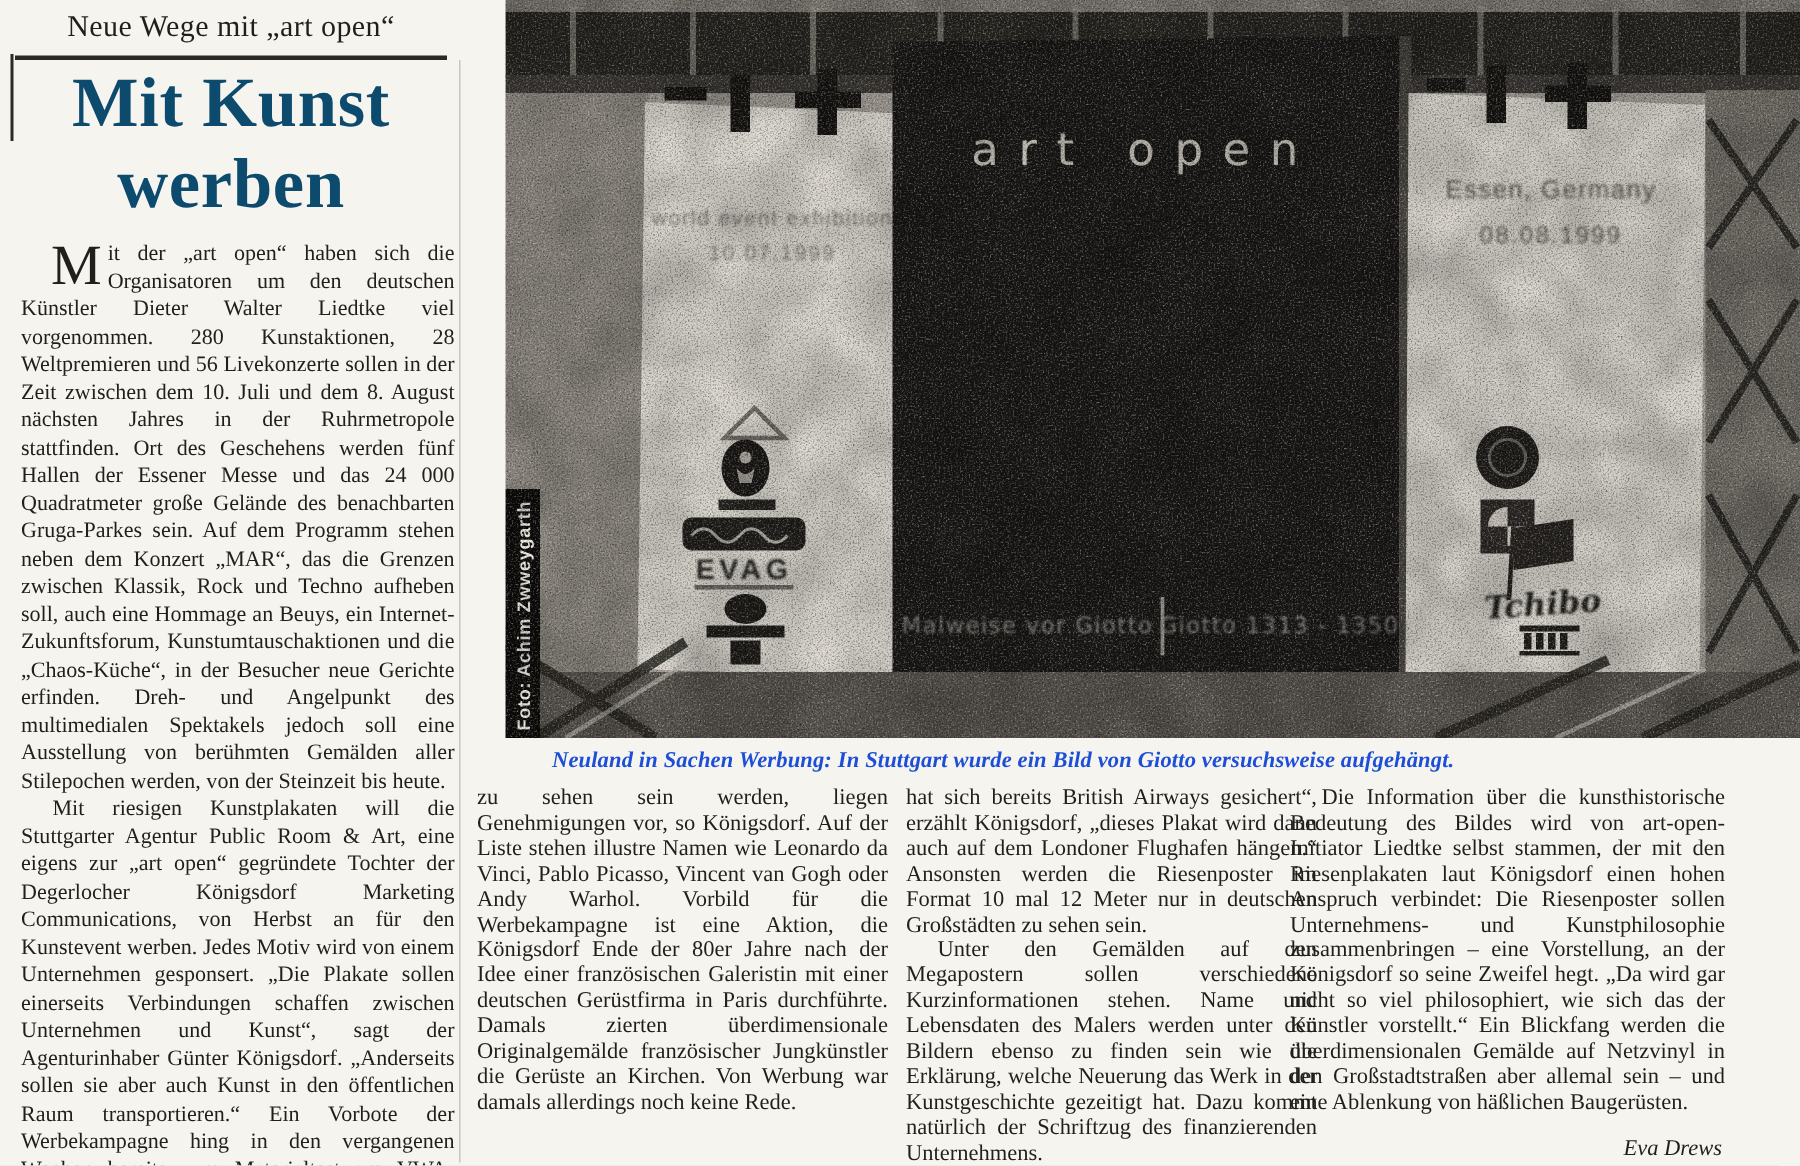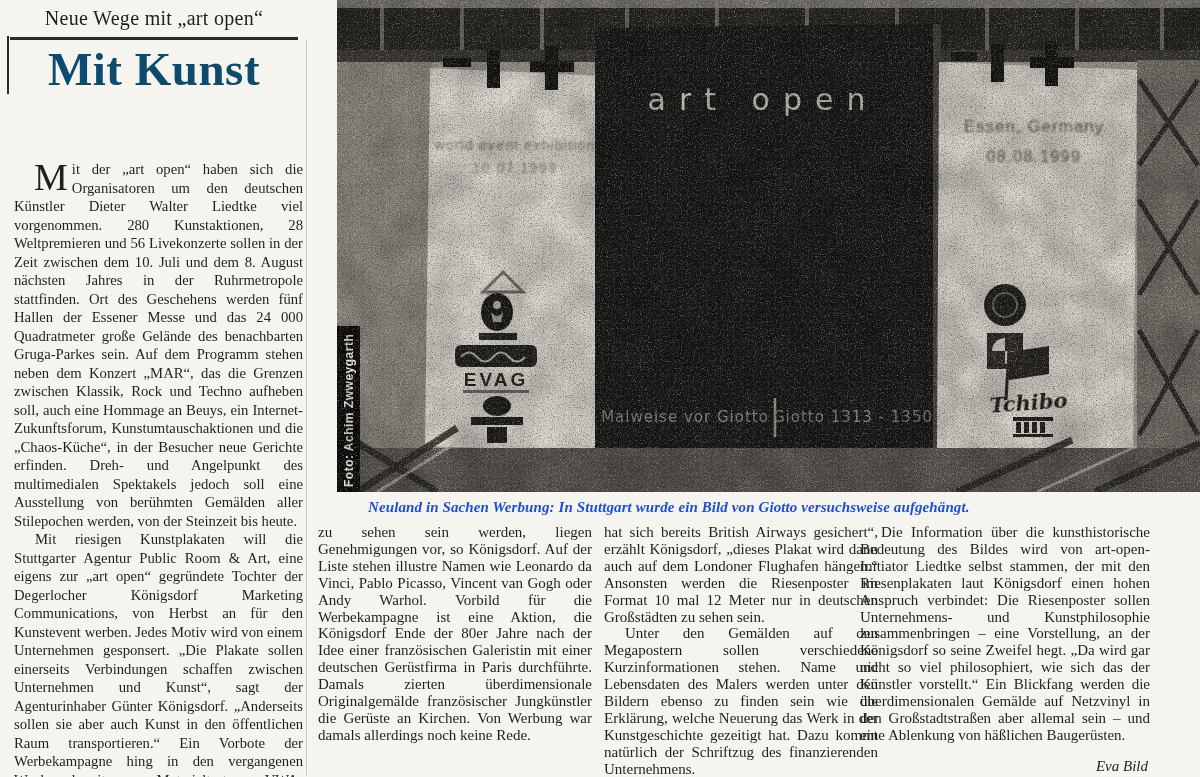--- a/index.html
+++ b/index.html
@@ -31,20 +31,21 @@
 
 <div class="page">
 
   <div class="kicker">
     <span>Neue Wege mit „art open“</span>
   </div>
   <div class="kicker-tick"></div>
 
   <h1 class="headline">
     <span>Mit Kunst</span><br>
+    <span>werben</span>
   </h1>
 
   <div class="col-rule"></div>
 
   <div class="body1">
     <p><span class="dropcap">M</span><span>it der „art open“ haben sich die Organisatoren um den deutschen Künstler Dieter Walter Liedtke viel vorgenommen. 280 Kunstaktionen, 28 Weltpremieren und 56 Livekonzerte sollen in der Zeit zwischen dem 10. Juli und dem 8. August nächsten Jahres in der Ruhrmetropole stattfinden. Ort des Geschehens werden fünf Hallen der Essener Messe und das 24 000 Quadratmeter große Gelände des benachbarten Gruga-Parkes sein. Auf dem Programm stehen neben dem Konzert „MAR“, das die Grenzen zwischen Klassik, Rock und Techno aufheben soll, auch eine Hommage an Beuys, ein Internet-Zukunftsforum, Kunstumtauschaktionen und die „Chaos-Küche“, in der Besucher neue Gerichte erfinden. Dreh- und Angelpunkt des multimedialen Spektakels jedoch soll eine Ausstellung von berühmten Gemälden aller Stilepochen werden, von der Steinzeit bis heute.</span></p>
     <p class="indent">Mit riesigen Kunstplakaten will die Stuttgarter Agentur Public Room &amp; Art, eine eigens zur „art open“ gegründete Tochter der Degerlocher Königsdorf Marketing Communications, von Herbst an für den Kunstevent werben. Jedes Motiv wird von einem Unternehmen gesponsert. „Die Plakate sollen einerseits Verbindungen schaffen zwischen Unternehmen und Kunst“, sagt der Agenturinhaber Günter Königsdorf. „Anderseits sollen sie aber auch Kunst in den öffentlichen Raum transportieren.“ Ein Vorbote der Werbekampagne hing in den vergangenen Wochen bereits zum Materialtest am VWA-Gebäude in der Stuttgarter Neckarstraße.</p>
 
   </div>
 
@@ -217,16 +218,16 @@
     <p>zu sehen sein werden, liegen Genehmigungen vor, so Königsdorf. Auf der Liste stehen illustre Namen wie Leonardo da Vinci, Pablo Picasso, Vincent van Gogh oder Andy Warhol. Vorbild für die Werbekampagne ist eine Aktion, die Königsdorf Ende der 80er Jahre nach der Idee einer französischen Galeristin mit einer deutschen Gerüstfirma in Paris durchführte. Damals zierten überdimensionale Originalgemälde französischer Jungkünstler die Gerüste an Kirchen. Von Werbung war damals allerdings noch keine Rede.</p>
   </div>
 
   <div class="bcol bcol3">
     <p>hat sich bereits British Airways gesichert“, erzählt Königsdorf, „dieses Plakat wird dann auch auf dem Londoner Flughafen hängen.“ Ansonsten werden die Riesenposter im Format 10 mal 12 Meter nur in deutschen Großstädten zu sehen sein.</p>
     <p class="indent">Unter den Gemälden auf den Megapostern sollen verschiedene Kurzinformationen stehen. Name und Lebensdaten des Malers werden unter den Bildern ebenso zu finden sein wie die Erklärung, welche Neuerung das Werk in der Kunstgeschichte gezeitigt hat. Dazu kommt natürlich der Schriftzug des finanzierenden Unternehmens.</p>
   </div>
 
   <div class="bcol bcol4">
     <p class="indent">Die Information über die kunsthistorische Bedeutung des Bildes wird von art-open-Initiator Liedtke selbst stammen, der mit den Riesenplakaten laut Königsdorf einen hohen Anspruch verbindet: Die Riesenposter sollen Unternehmens- und Kunstphilosophie zusammenbringen – eine Vorstellung, an der Königsdorf so seine Zweifel hegt. „Da wird gar nicht so viel philosophiert, wie sich das der Künstler vorstellt.“ Ein Blickfang werden die überdimensionalen Gemälde auf Netzvinyl in den Großstadtstraßen aber allemal sein – und eine Ablenkung von häßlichen Baugerüsten.</p>
-    <span class="byline">Eva Bild</span>
+    <span class="byline">Eva Drews</span>
   </div>
 
 </div>
 
 </body></html>

